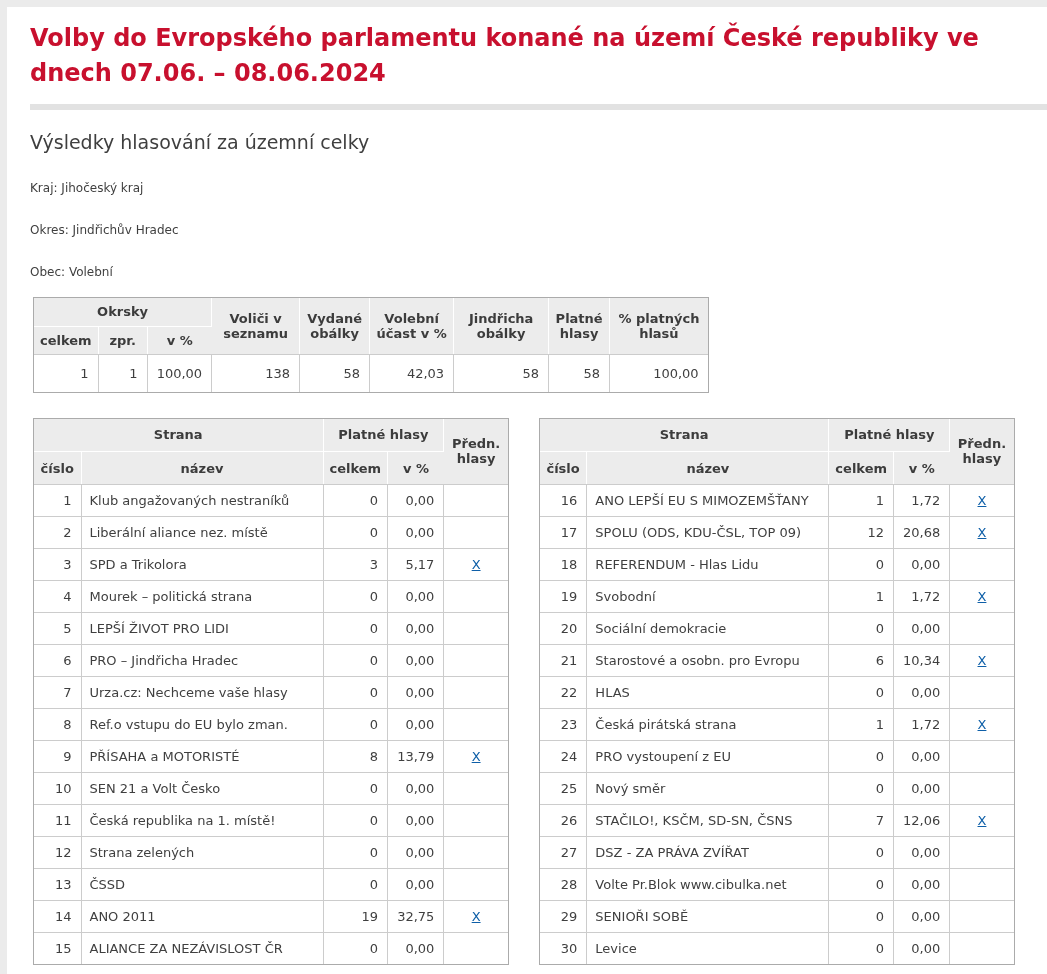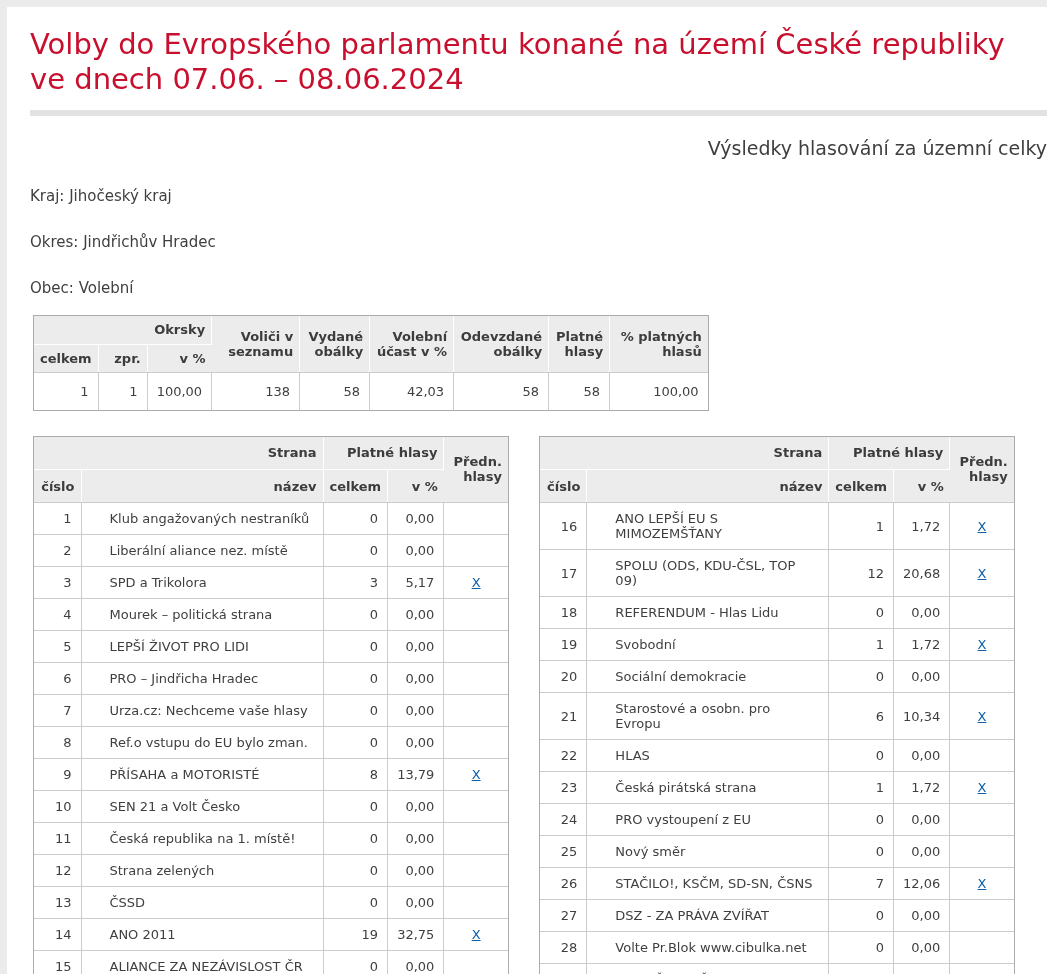--- a/index.html
+++ b/index.html
@@ -17,56 +17,56 @@
   html,body{margin:0;padding:0;}
   body{
     width:1047px;height:974px;position:relative;overflow:hidden;
     background:#ffffff;color:var(--text);
     font-family:"DejaVu Sans","Liberation Sans",sans-serif;
   }
   .frame-top{position:absolute;top:0;left:0;right:0;height:7px;background:var(--frame-gray);}
   .frame-left{position:absolute;top:0;left:0;bottom:0;width:7px;background:var(--frame-gray);}
 
   h1.page-title{
-    margin:27px 0 0 30px;max-width:990px;
-    font-size:29px;font-weight:normal;line-height:35px;
+    margin:21px 0 0 30px;max-width:990px;
+    font-size:24px;font-weight:bold;line-height:35px;
     color:var(--title-red);
   }
   .title-divider{height:6px;background:var(--divider-gray);margin:13px 0 0 30px;}
 
-  h2.subtitle{margin:21px 0 0 40px;font-size:19px;font-weight:normal;color:var(--text);text-align:right;}
-
-  .loc{margin:28px 0 0 30px;font-size:15px;color:var(--text);}
+  h2.subtitle{margin:21px 0 0 30px;font-size:19px;font-weight:normal;color:var(--text);}
+
+  .loc{margin:28px 0 0 30px;font-size:12px;color:var(--text);}
 
   
   .tbl-wrap{display:inline-block;border:1px solid var(--border-outer);background:#fff;}
   .summary-wrap{margin:18px 0 0 33px;}
   .party-area{display:flex;gap:30px;margin:21px 0 0 33px;align-items:flex-start;}
 
   table{border-collapse:collapse;table-layout:fixed;}
   th,td{font-size:13px;overflow:hidden;}
   th{
-    background:var(--header-bg);font-weight:bold;text-align:right;vertical-align:middle;
+    background:var(--header-bg);font-weight:bold;text-align:center;vertical-align:middle;
     padding:5px 6px;color:#3c3c3c;
     border-right:1px solid var(--header-border);
     border-bottom:1px solid var(--border-inner);
   }
   th.span-head{border-bottom:1px solid var(--header-border);}
   th:last-child{border-right:none;}
   td{
     padding:8px 9px;background:#fff;vertical-align:middle;
     border-right:1px solid var(--border-inner);
     border-bottom:1px solid var(--border-inner);
   }
   td:last-child{border-right:none;}
   tbody tr:last-child td{border-bottom:none;}
 
   .summary-tbl td{padding:11px 9px;}
   .num{text-align:right;}
-  .name-cell{text-align:left;padding-left:28px;}
+  .name-cell{text-align:left;padding-left:8px;}
   .pref-cell{text-align:center;}
   .summary-tbl th{height:28px;}
   .party-tbl thead tr th{height:33px;}
 
   a.pref-link{color:var(--link-blue);text-decoration:underline;cursor:pointer;}
 </style>
 </head>
 <body>
 
 
@@ -96,21 +96,21 @@
       <col style="width:95px">
         <col style="width:61px">
         <col style="width:98px">
     </colgroup>
     <thead>
       <tr>
         <th colspan="3" class="span-head">Okrsky</th>
         <th rowspan="2">Voliči v seznamu</th>
         <th rowspan="2">Vydané obálky</th>
         <th rowspan="2">Volební účast v %</th>
-        <th rowspan="2">Odevzdané obálky</th>
+        <th rowspan="2">Jindřicha obálky</th>
         <th rowspan="2">Platné hlasy</th>
         <th rowspan="2">% platných hlasů</th>
       </tr>
       <tr>
         <th>celkem</th>
         <th>zpr.</th>
         <th>v %</th>
       </tr>
     </thead>
     <tbody>

